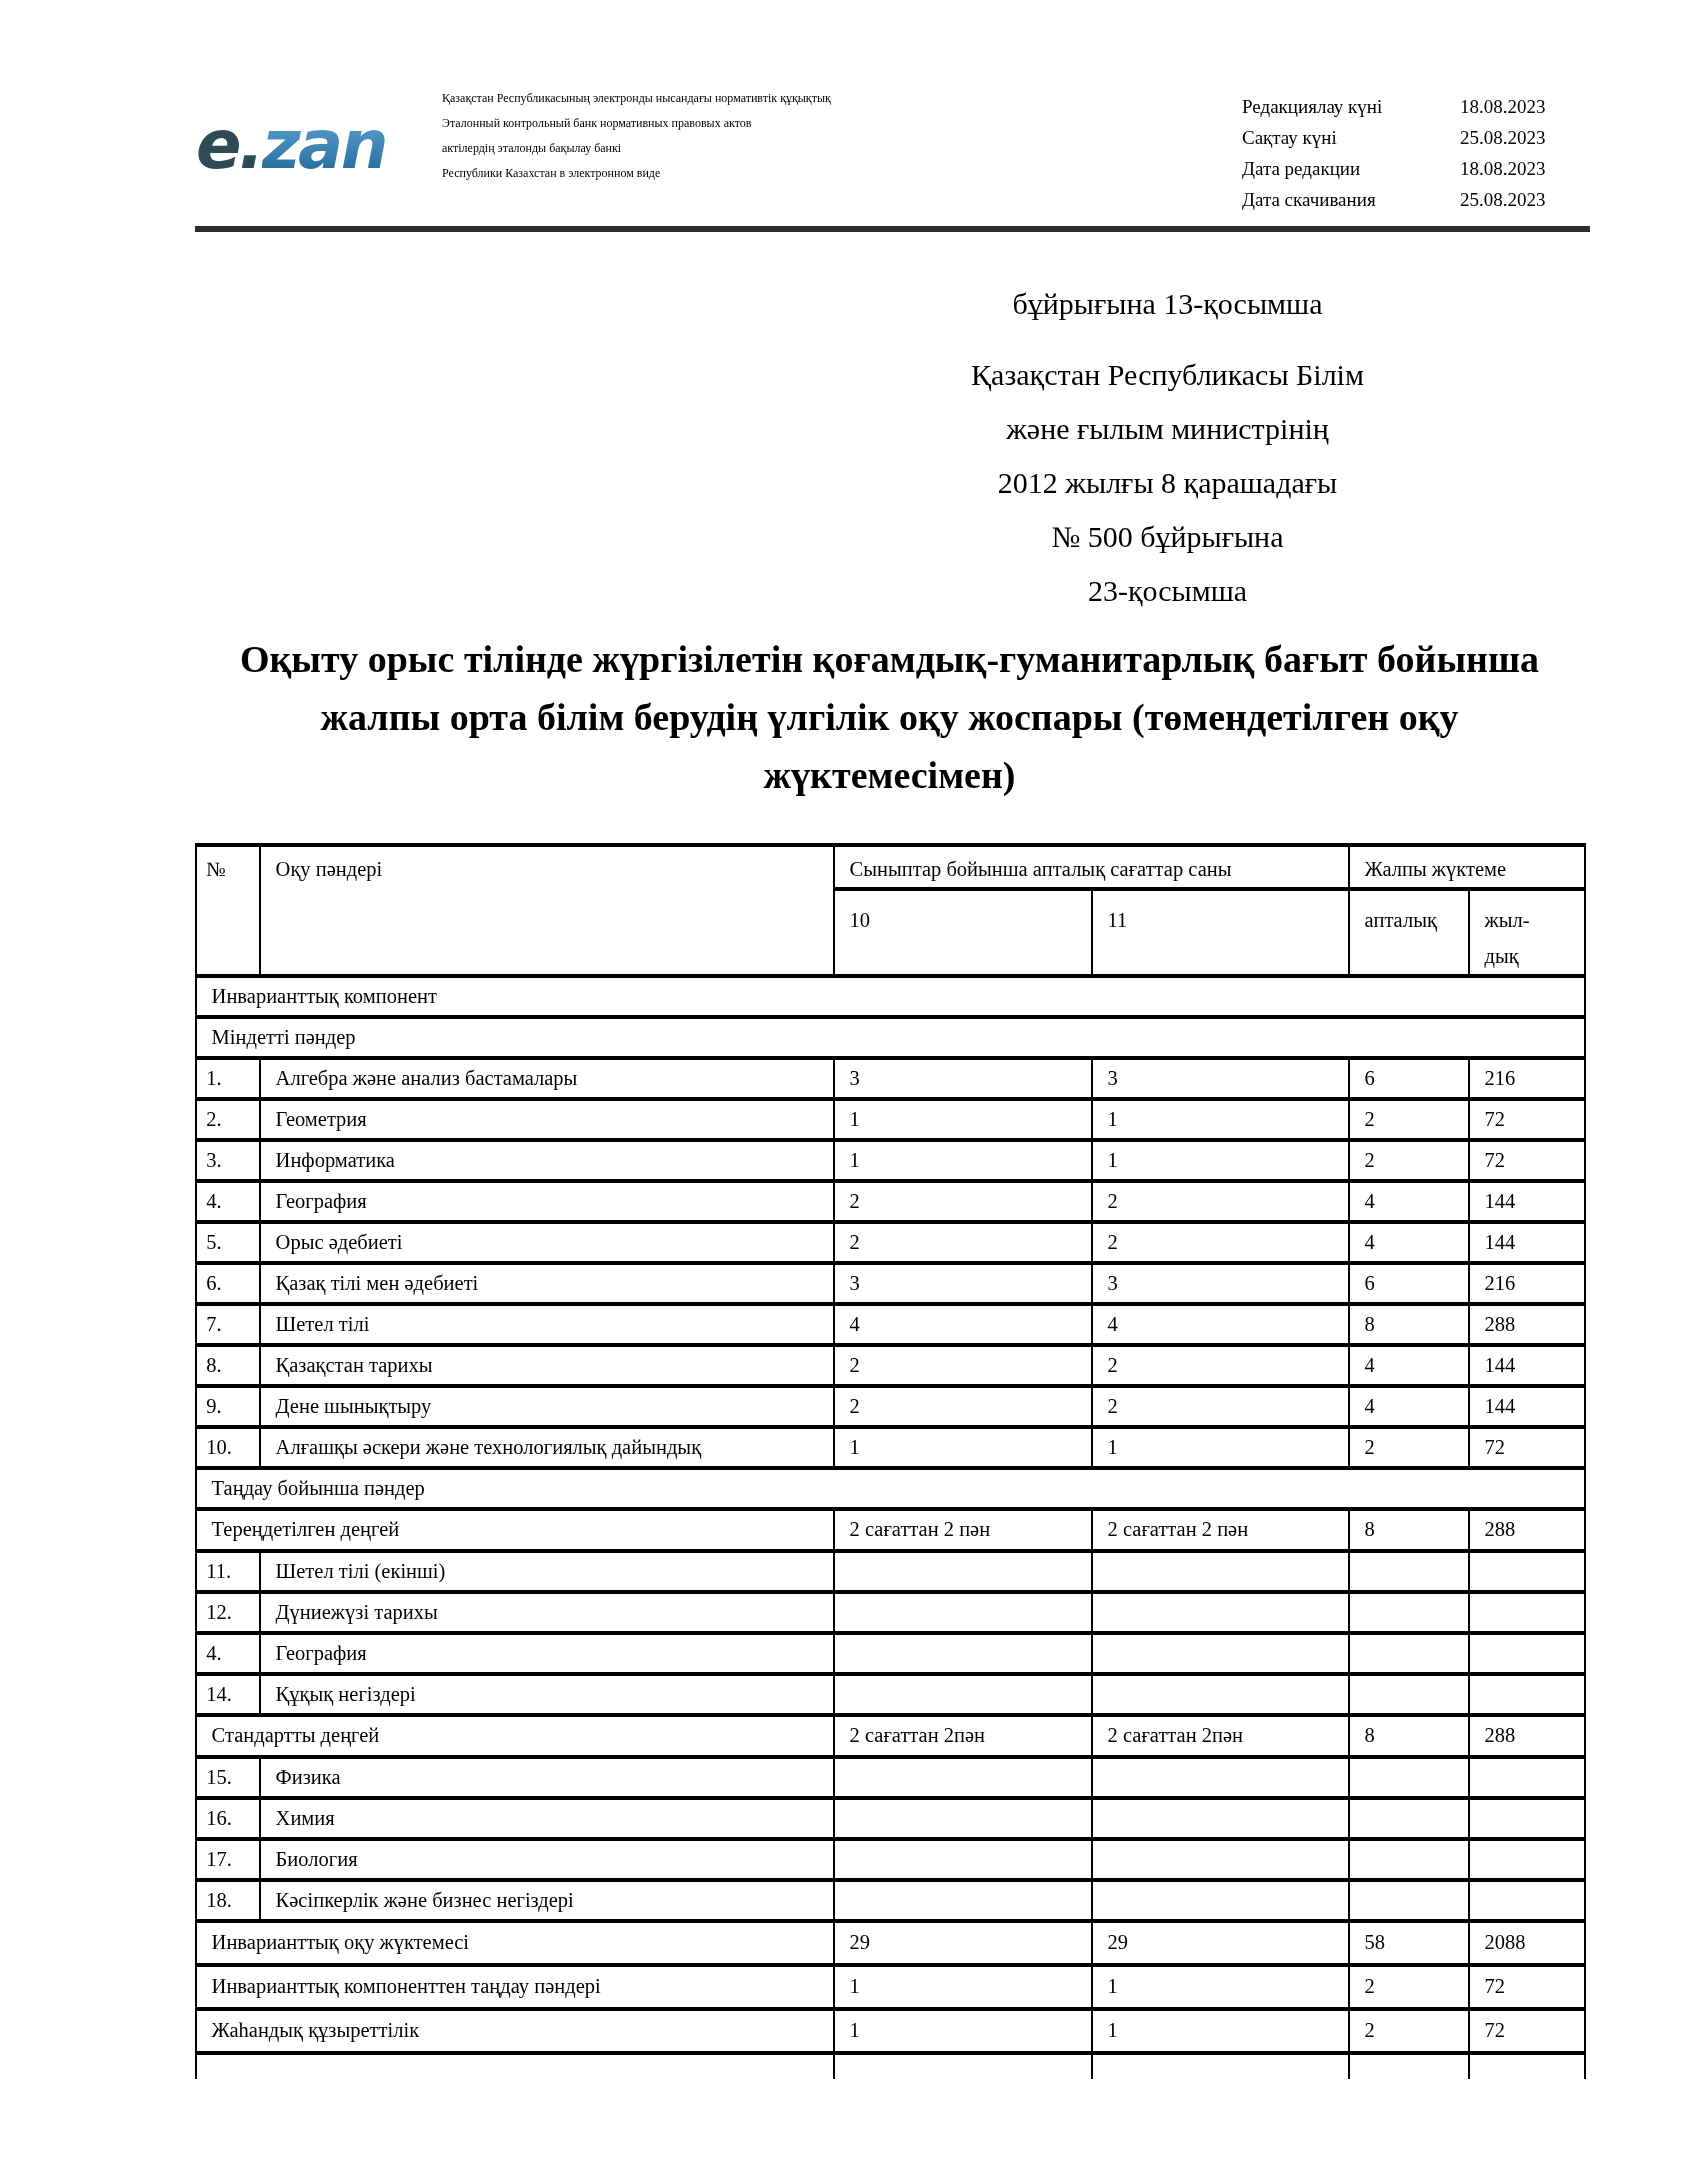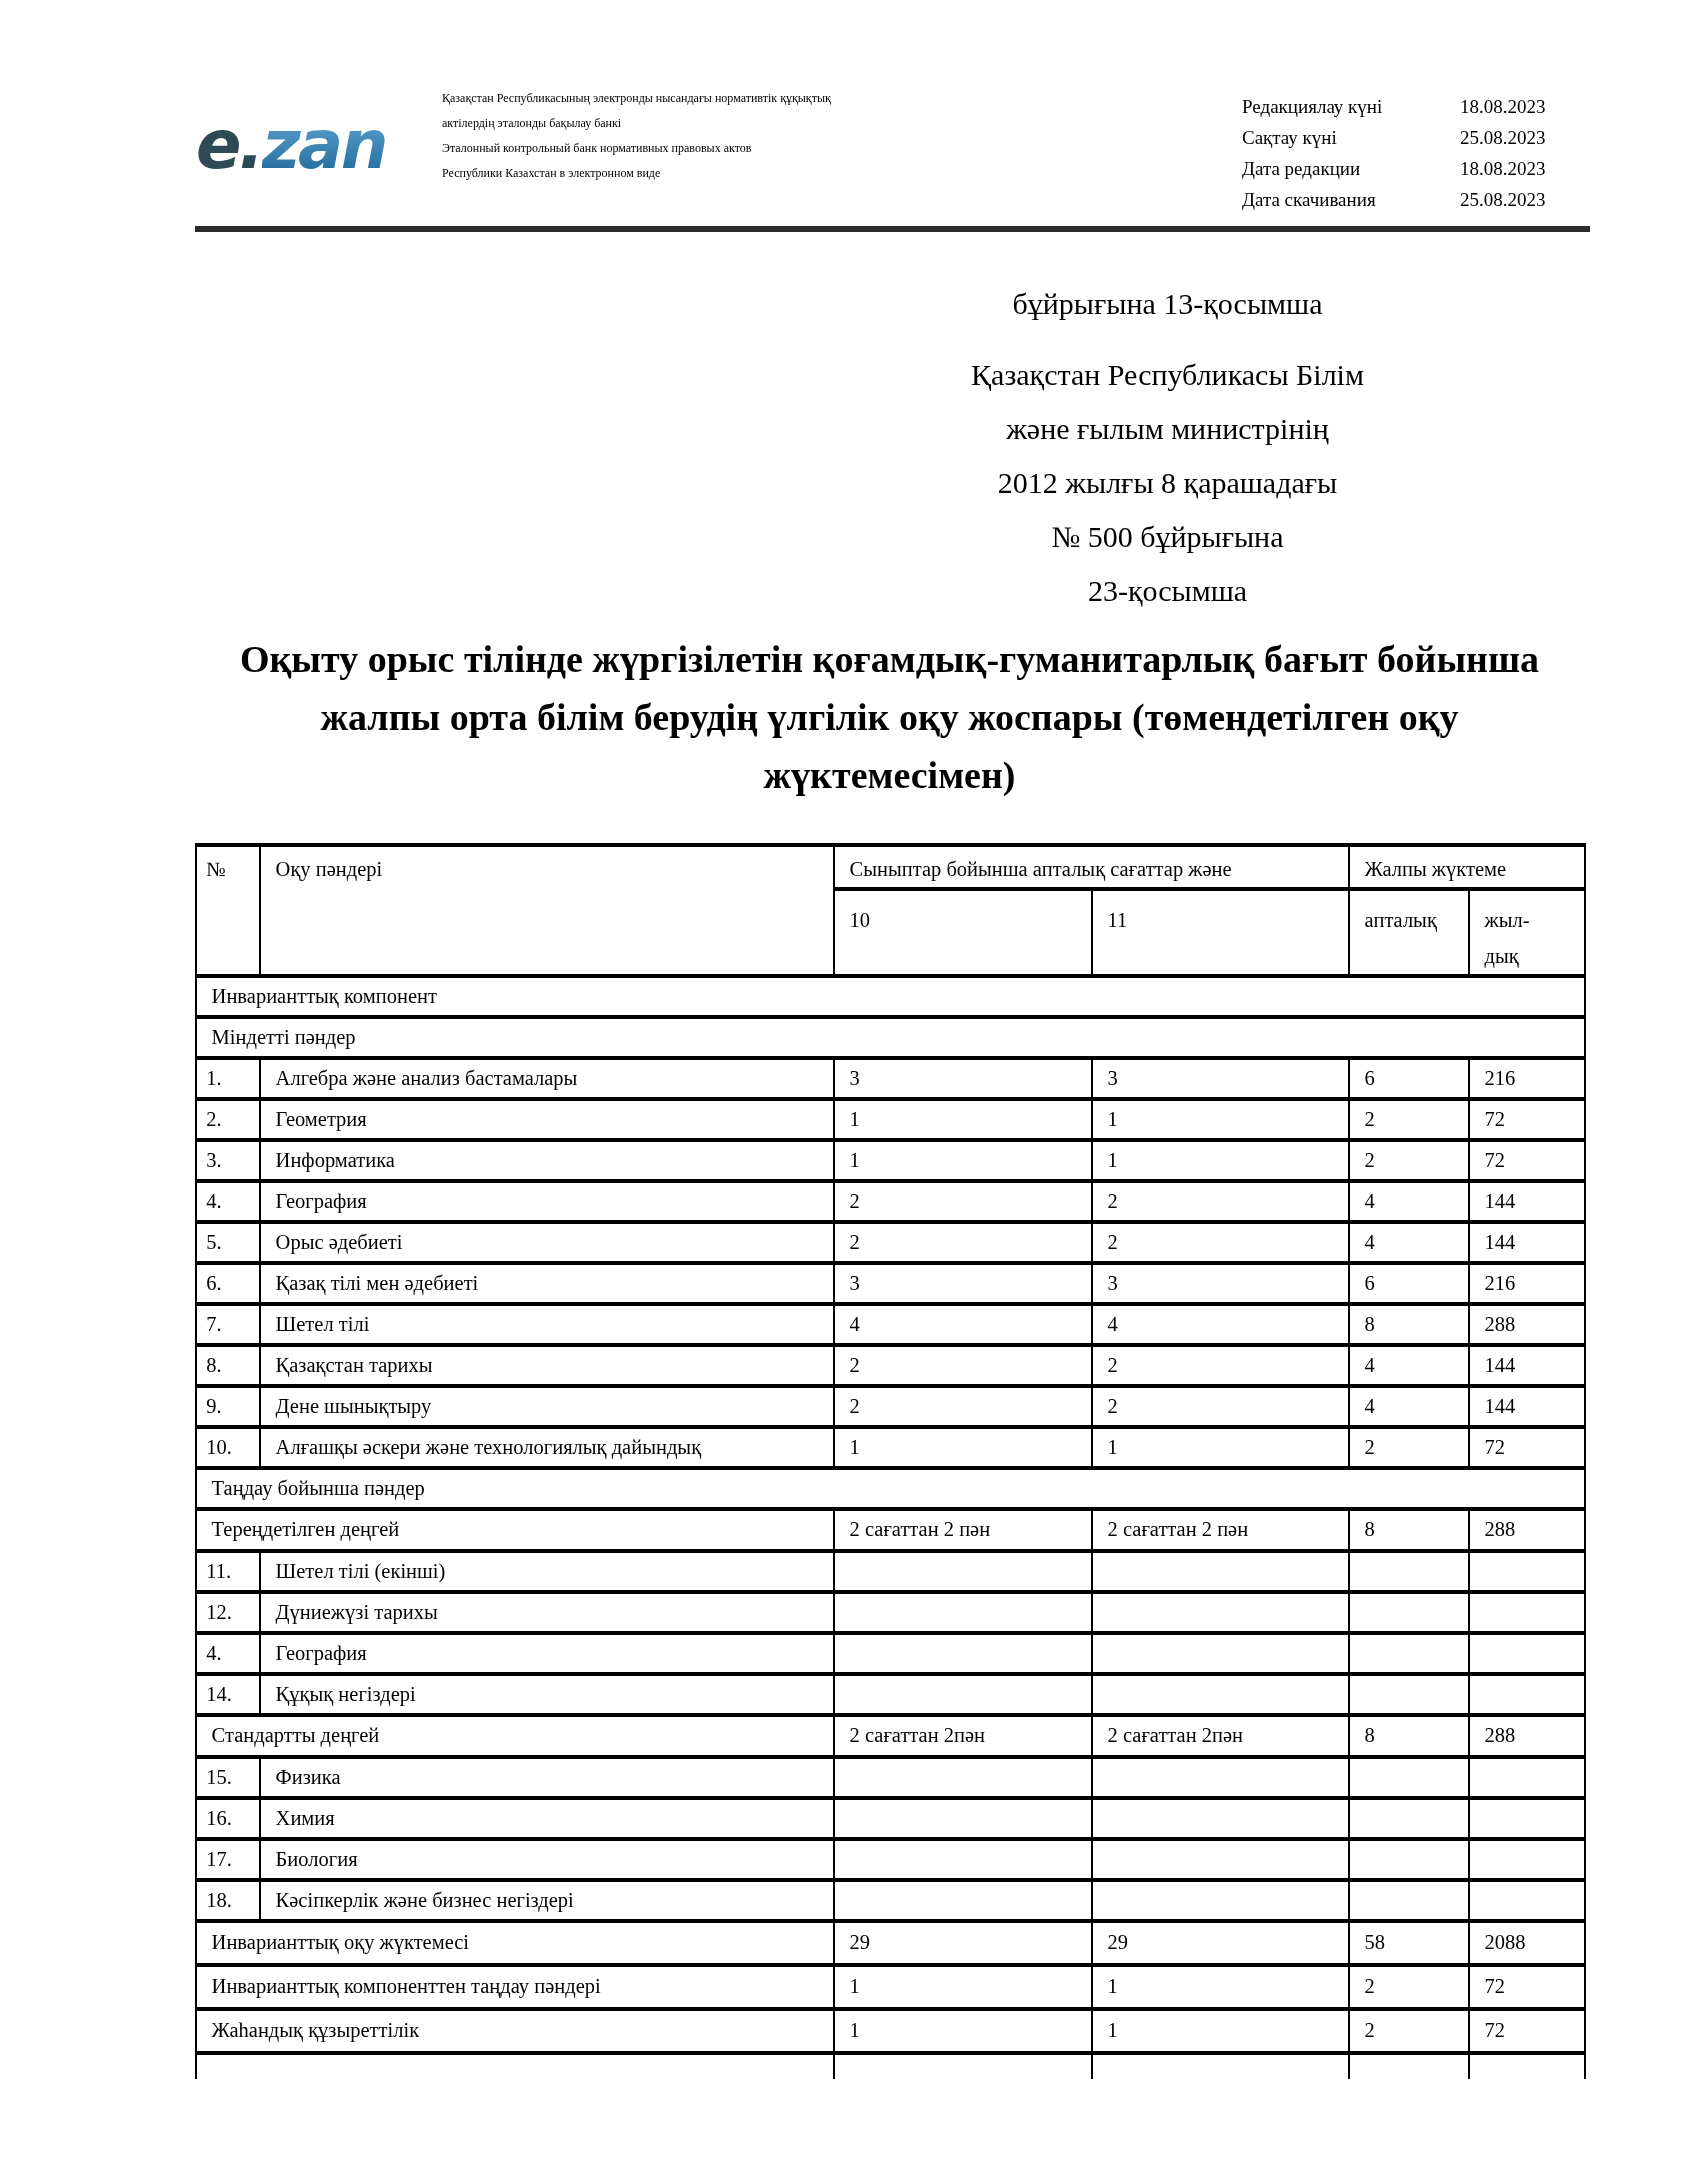--- a/index.html
+++ b/index.html
@@ -86,22 +86,22 @@
 <body>
 
 <div>
 
   <div class="logo">
     <span class="logo-e">e.</span><span class="logo-zan">zan</span>
   </div>
 
   <div class="bank-text">
     <div>Қазақстан Республикасының электронды нысандағы нормативтік құқықтық</div>
+    <div>Эталонный контрольный банк нормативных правовых актов</div>
     <div>актілердің эталонды бақылау банкі</div>
-    <div>Эталонный контрольный банк нормативных правовых актов</div>
     <div>Республики Казахстан в электронном виде</div>
   </div>
 
   <div class="dates">
     <div>Редакциялау күні</div>
     <div>18.08.2023</div>
     <div>Сақтау күні</div>
     <div>25.08.2023</div>
     <div>Дата редакции</div>
     <div>18.08.2023</div>
@@ -132,21 +132,21 @@
         <col class="c-subj">
         <col class="c-g10">
         <col class="c-g11">
         <col class="c-wk">
         <col class="c-yr">
     </colgroup>
     <thead>
       <tr class="r-ha">
         <th rowspan="2" class="num-cell">№</th>
         <th rowspan="2">Оқу пәндері</th>
-        <th colspan="2">Сыныптар бойынша апталық сағаттар және</th>
+        <th colspan="2">Сыныптар бойынша апталық сағаттар саны</th>
         <th colspan="2">Жалпы жүктеме</th>
       </tr>
       <tr class="r-hb">
         <th class="th-wrap">10</th>
         <th class="th-wrap">11</th>
         <th class="th-wrap">апталық</th>
         <th class="th-yearly">жыл-дық</th>
       </tr>
     </thead>
     <tbody>

